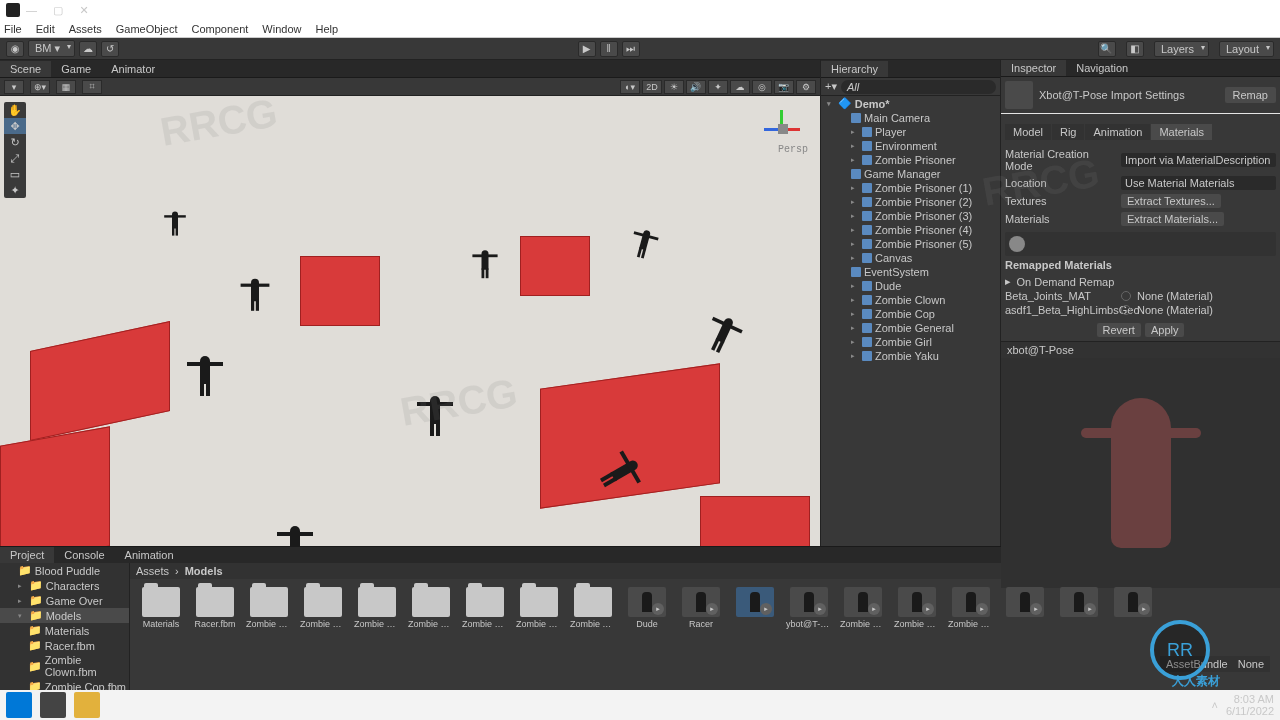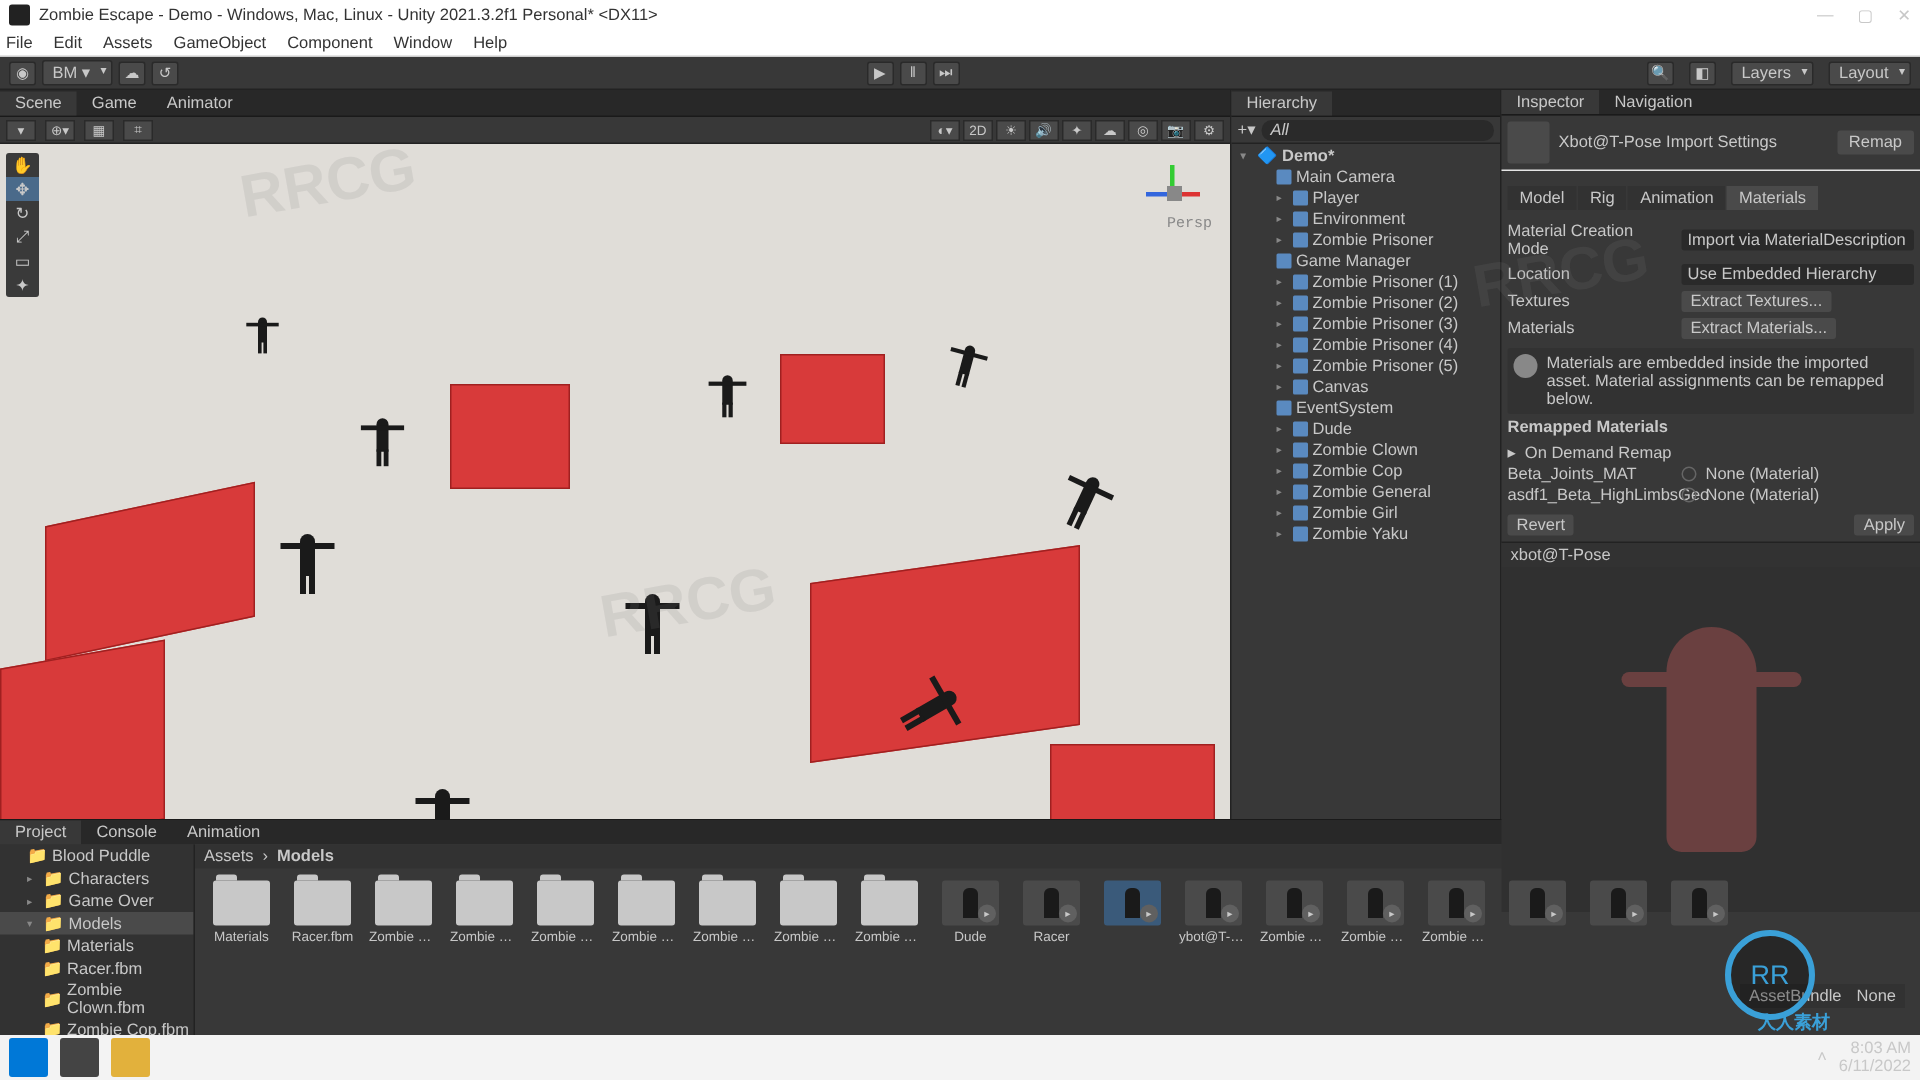--- a/index.html
+++ b/index.html
@@ -71,21 +71,21 @@
 .insp-tab.active { background: #4a4a4a; }
 .field-row { display: flex; align-items: center; padding: 2px 0; gap: 6px; }
 .field-row .label { width: 110px; }
 .field-row .value { flex: 1; background: #2a2a2a; padding: 1px 4px; border-radius: 2px; }
 .extract-btn { background: #4a4a4a; padding: 1px 6px; border-radius: 2px; cursor: pointer; }
 .info-box { background: #323232; padding: 4px; display: flex; gap: 6px; margin-top: 4px; border-radius: 2px; }
 .info-box .info-icon { width: 16px; height: 16px; background: #888; border-radius: 8px; flex-shrink: 0; }
 .section-head { padding: 3px 0; font-weight: bold; }
 .mat-row { display: flex; align-items: center; gap: 6px; padding: 1px 0; }
 .mat-row .dot { width: 10px; height: 10px; border: 1px solid #666; border-radius: 5px; }
-.revert-apply { display: flex; justify-content: space-between; gap: 4px; margin-top: 6px; }
+.revert-apply { display: flex; justify-content: center; gap: 4px; margin-top: 6px; }
 .preview { margin-top: auto; border-top: 1px solid #222; }
 .preview-head { background: #323232; padding: 2px 6px; }
 .preview-body { height: 230px; background: #303030; display: flex; align-items: center; justify-content: center; position: relative; }
 .preview-char { width: 60px; height: 150px; background: #6a4040; border-radius: 30px 30px 10px 10px; position: relative; }
 .preview-char::before { content: ""; position: absolute; width: 120px; height: 10px; background: #6a4040; top: 30px; left: -30px; border-radius: 5px; }
 
 .bottom { height: 144px; display: flex; flex-direction: column; border-top: 1px solid #1a1a1a; }
 .bottom-tabs { background: #282828; height: 18px; display: flex; align-items: center; }
 .project { flex: 1; display: flex; }
 .proj-tree { width: 130px; background: #323232; overflow: auto; border-right: 1px solid #222; }
@@ -112,21 +112,20 @@
 .logo-badge { position: absolute; right: 70px; bottom: 40px; width: 60px; height: 60px; border: 4px solid #3aa0d8; border-radius: 50%; display: flex; align-items: center; justify-content: center; color: #3aa0d8; font-size: 18px; font-weight: normal; background: rgba(0,0,0,0.3); }
 .logo-text { position: absolute; right: 60px; bottom: 30px; color: #3aa0d8; font-size: 12px; font-weight: bold; margin-top: 44px; }
 
 .watermark { position: absolute; font-size: 40px; color: rgba(128,128,128,0.15); font-weight: bold; transform: rotate(-10deg); pointer-events: none; }
 </style>
 </head>
 <body>
 
 <div class="titlebar">
   <div class="icon-unity"></div>
-  <div class="title">Zombie Escape - Demo - Windows, Mac, Linux - Unity 2021.3.2f1 Personal* &lt;DX11&gt;</div>
   <div class="winbtns">
     <span>—</span>
     <span>▢</span>
     <span>✕</span>
   </div>
 </div>
 
 <div class="menubar">
   <span>File</span>
   <span>Edit</span>
@@ -349,33 +348,32 @@
         <div class="insp-tab">Rig</div>
         <div class="insp-tab">Animation</div>
         <div class="insp-tab active">Materials</div>
       </div>
       <div class="field-row">
         <span class="label">Material Creation Mode</span>
         <span class="value">Import via MaterialDescription</span>
       </div>
       <div class="field-row">
         <span class="label">Location</span>
-        <span class="value">Use Embedded Hierarchy</span>
+        <span class="value">Use Material Materials</span>
       </div>
       <div class="field-row">
         <span class="label">Textures</span>
         <span class="extract-btn">Extract Textures...</span>
       </div>
       <div class="field-row">
         <span class="label">Materials</span>
         <span class="extract-btn">Extract Materials...</span>
       </div>
       <div class="info-box">
         <div class="info-icon"></div>
-        <span>Materials are embedded inside the imported asset. Material assignments can be remapped below.</span>
       </div>
       <div class="section-head">Remapped Materials</div>
       <div class="mat-row">
           <span class="tri">▸</span>
           <span>On Demand Remap</span>
         </div>
       <div class="mat-row">
         <span style="width:110px;">Beta_Joints_MAT</span>
         <span class="dot"></span>
         <span class="value">None (Material)</span>

